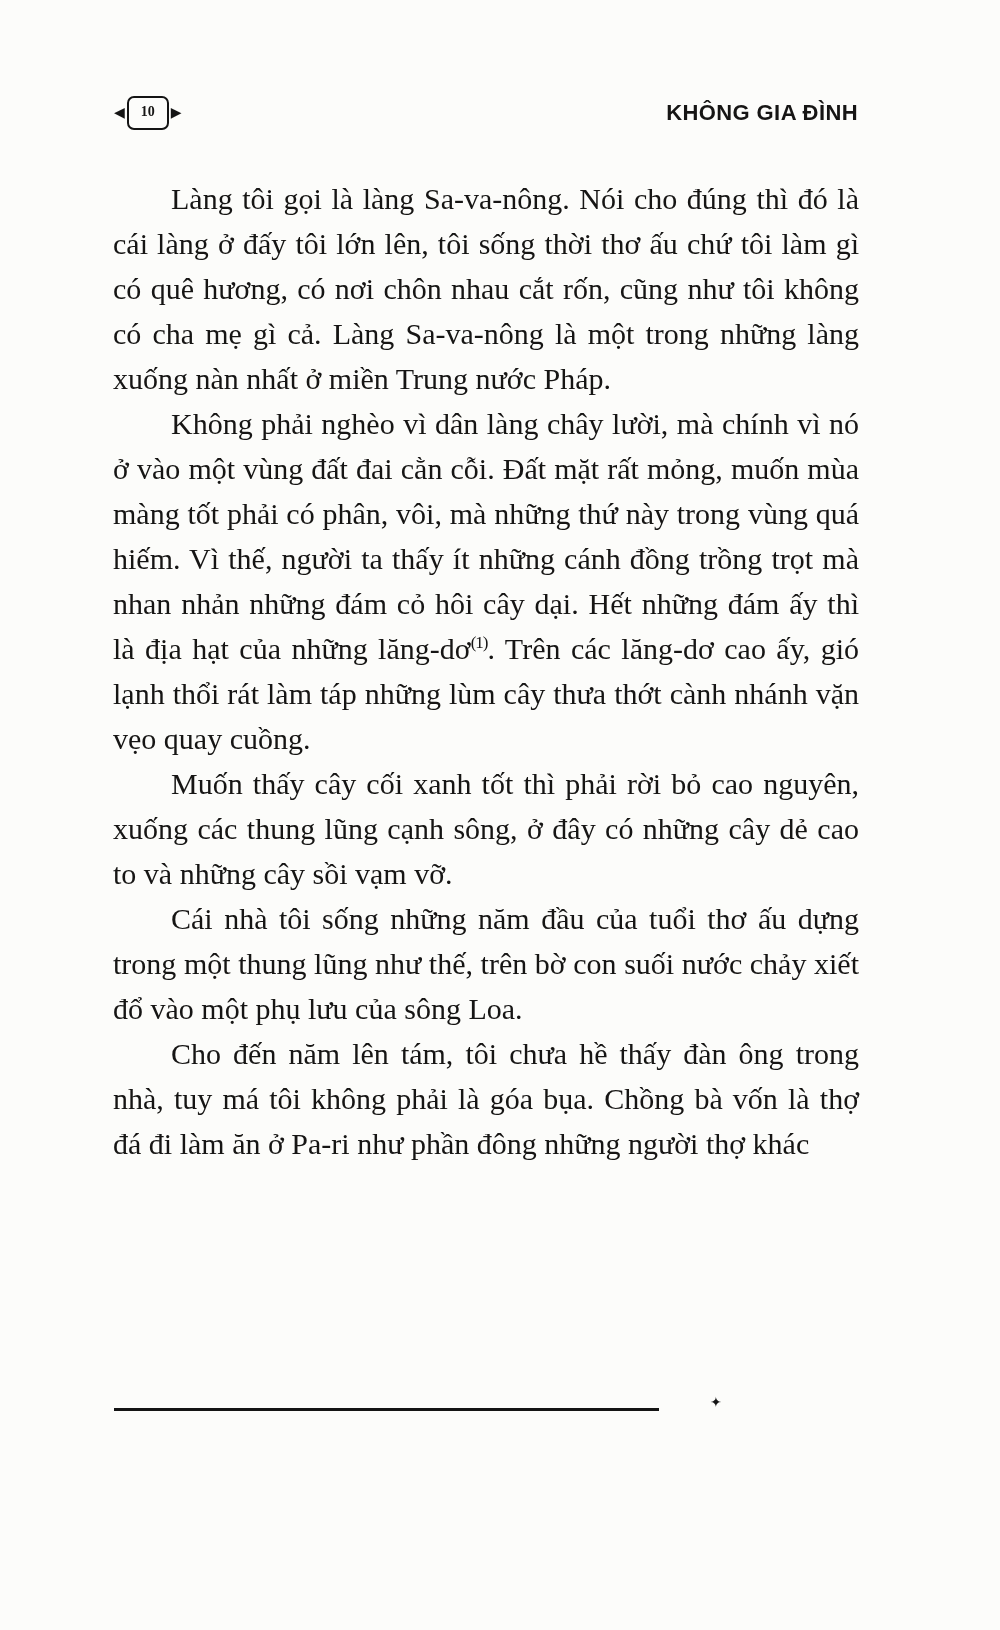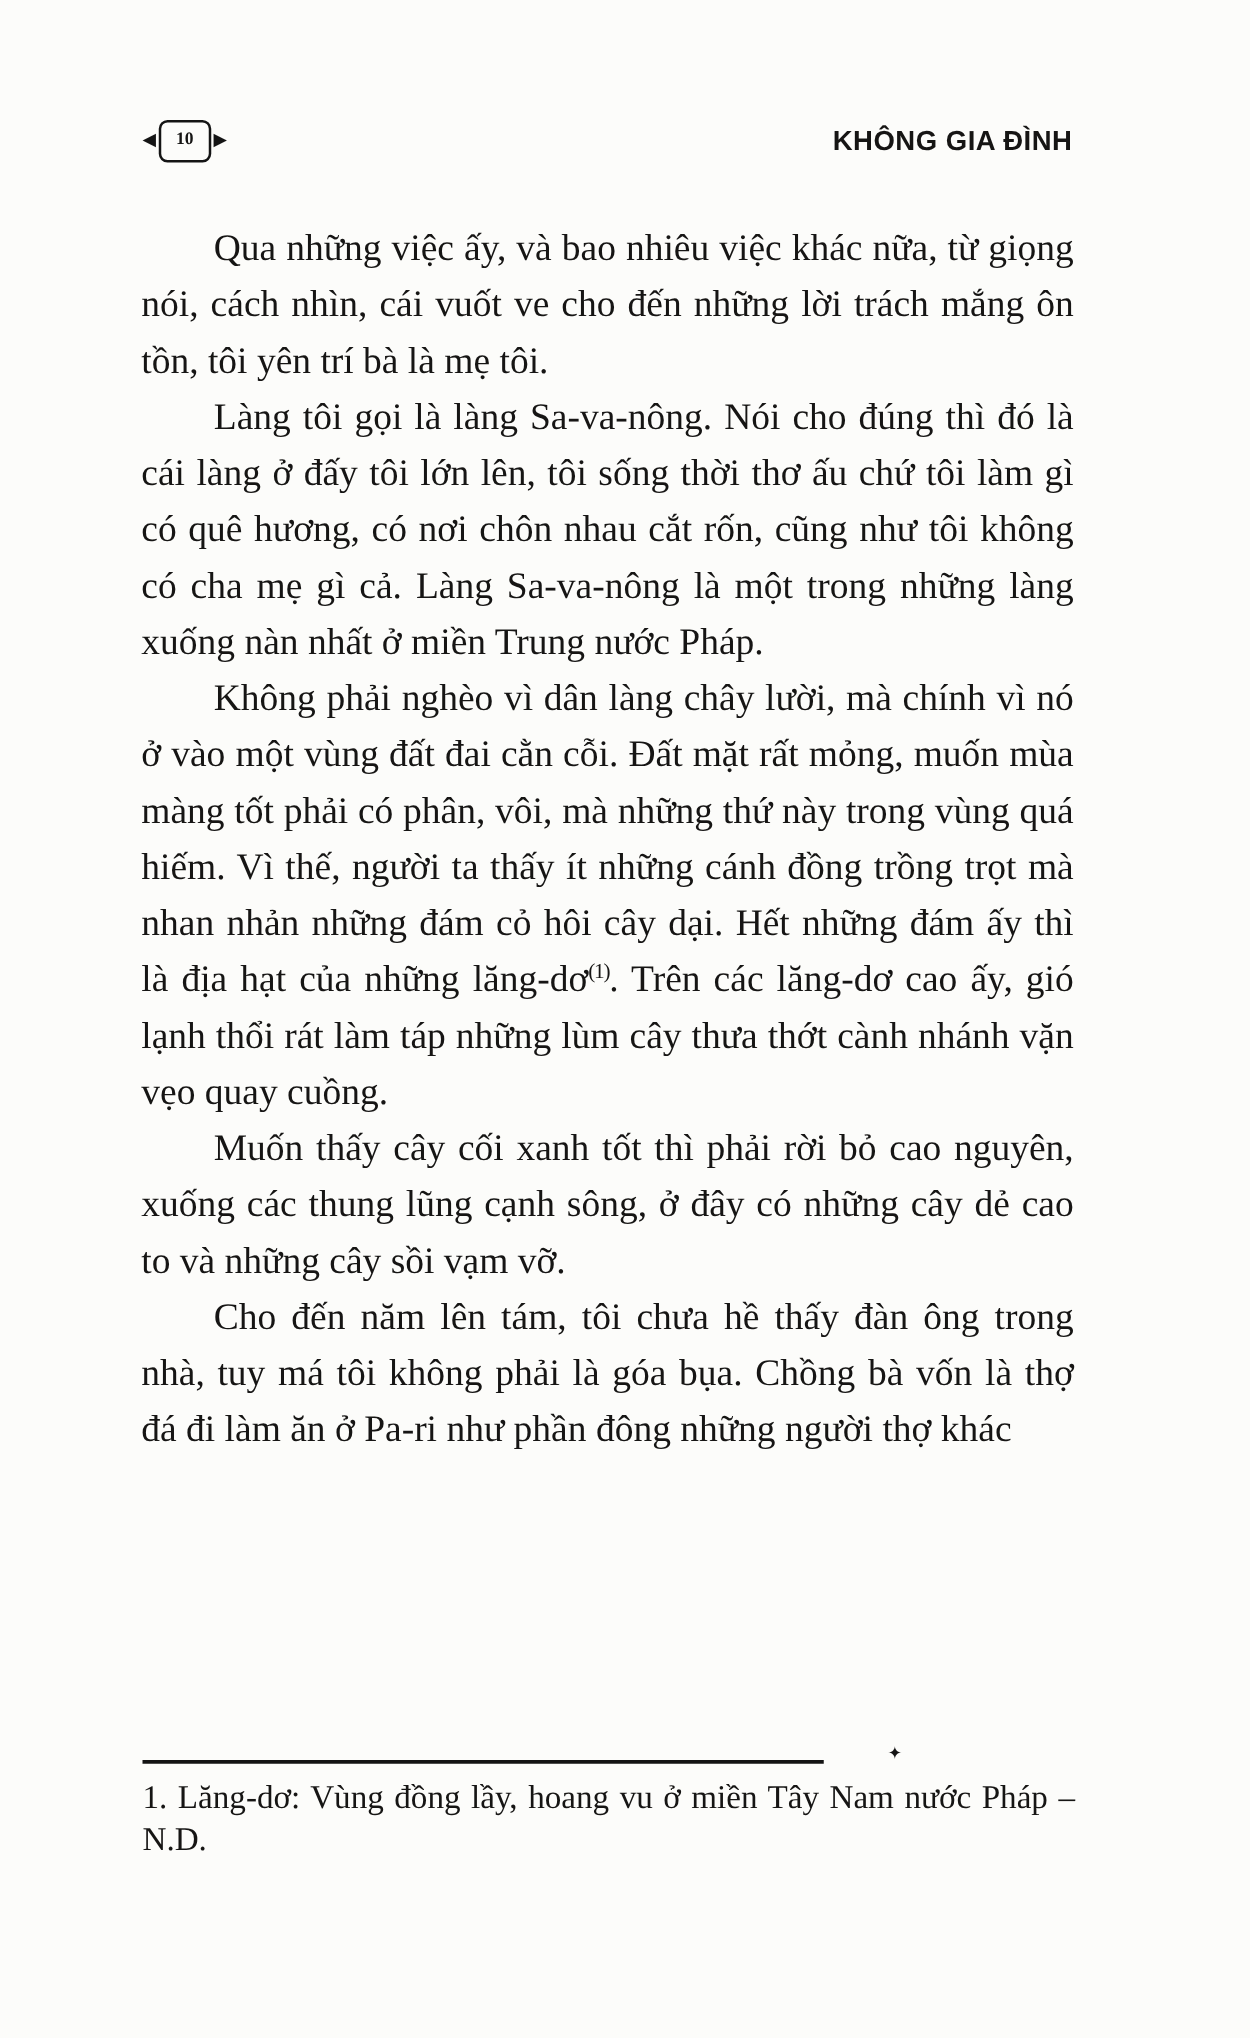--- a/index.html
+++ b/index.html
@@ -94,26 +94,25 @@
   <div class="header">
     <span class="page-badge">
       <span class="arrow-icon">◀</span>
       <span class="page-num-box">10</span>
       <span class="arrow-icon">▶</span>
     </span>
     <span class="book-title">KHÔNG GIA ĐÌNH</span>
   </div>
 
   <div class="body-text">
-    <p>Qua những việc ấy, và bao nhiêu việc khác nữa, từ giọng nói, cách nhìn, cái vuốt ve cho đến những lời trách mắng ôn tồn, tôi yên trí bà là mẹ tôi.</p>
     <p>Làng tôi gọi là làng Sa-va-nông. Nói cho đúng thì đó là cái làng ở đấy tôi lớn lên, tôi sống thời thơ ấu chứ tôi làm gì có quê hương, có nơi chôn nhau cắt rốn, cũng như tôi không có cha mẹ gì cả. Làng Sa-va-nông là một trong những làng xuống nàn nhất ở miền Trung nước Pháp.</p>
     <p><span>Không phải nghèo vì dân làng chây lười, mà chính vì nó ở vào một vùng đất đai cằn cỗi. Đất mặt rất mỏng, muốn mùa màng tốt phải có phân, vôi, mà những thứ này trong vùng quá hiếm. Vì thế, người ta thấy ít những cánh đồng trồng trọt mà nhan nhản những đám cỏ hôi cây dại. Hết những đám ấy thì là địa hạt của những lăng-dơ</span><sup class="footnote-ref">(1)</sup><span>. Trên các lăng-dơ cao ấy, gió lạnh thổi rát làm táp những lùm cây thưa thớt cành nhánh vặn vẹo quay cuồng.</span></p>
     <p>Muốn thấy cây cối xanh tốt thì phải rời bỏ cao nguyên, xuống các thung lũng cạnh sông, ở đây có những cây dẻ cao to và những cây sồi vạm vỡ.</p>
+    <p>Cái nhà tôi sống những năm đầu của tuổi thơ ấu dựng trong một thung lũng như thế, trên bờ con suối nước chảy xiết đổ vào một phụ lưu của sông Loa.</p>
     <p>Cho đến năm lên tám, tôi chưa hề thấy đàn ông trong nhà, tuy má tôi không phải là góa bụa. Chồng bà vốn là thợ đá đi làm ăn ở Pa-ri như phần đông những người thợ khác</p>
   </div>
 
   <div class="footnote">
     <span class="ink-mark">✦</span>
     <div class="footnote-rule"></div>
-    <p class="footnote-text">1. Lăng-dơ: Vùng đồng lầy, hoang vu ở miền Tây Nam nước Pháp – N.D.</p>
   </div>
 
 </div>
 
 </body></html>

